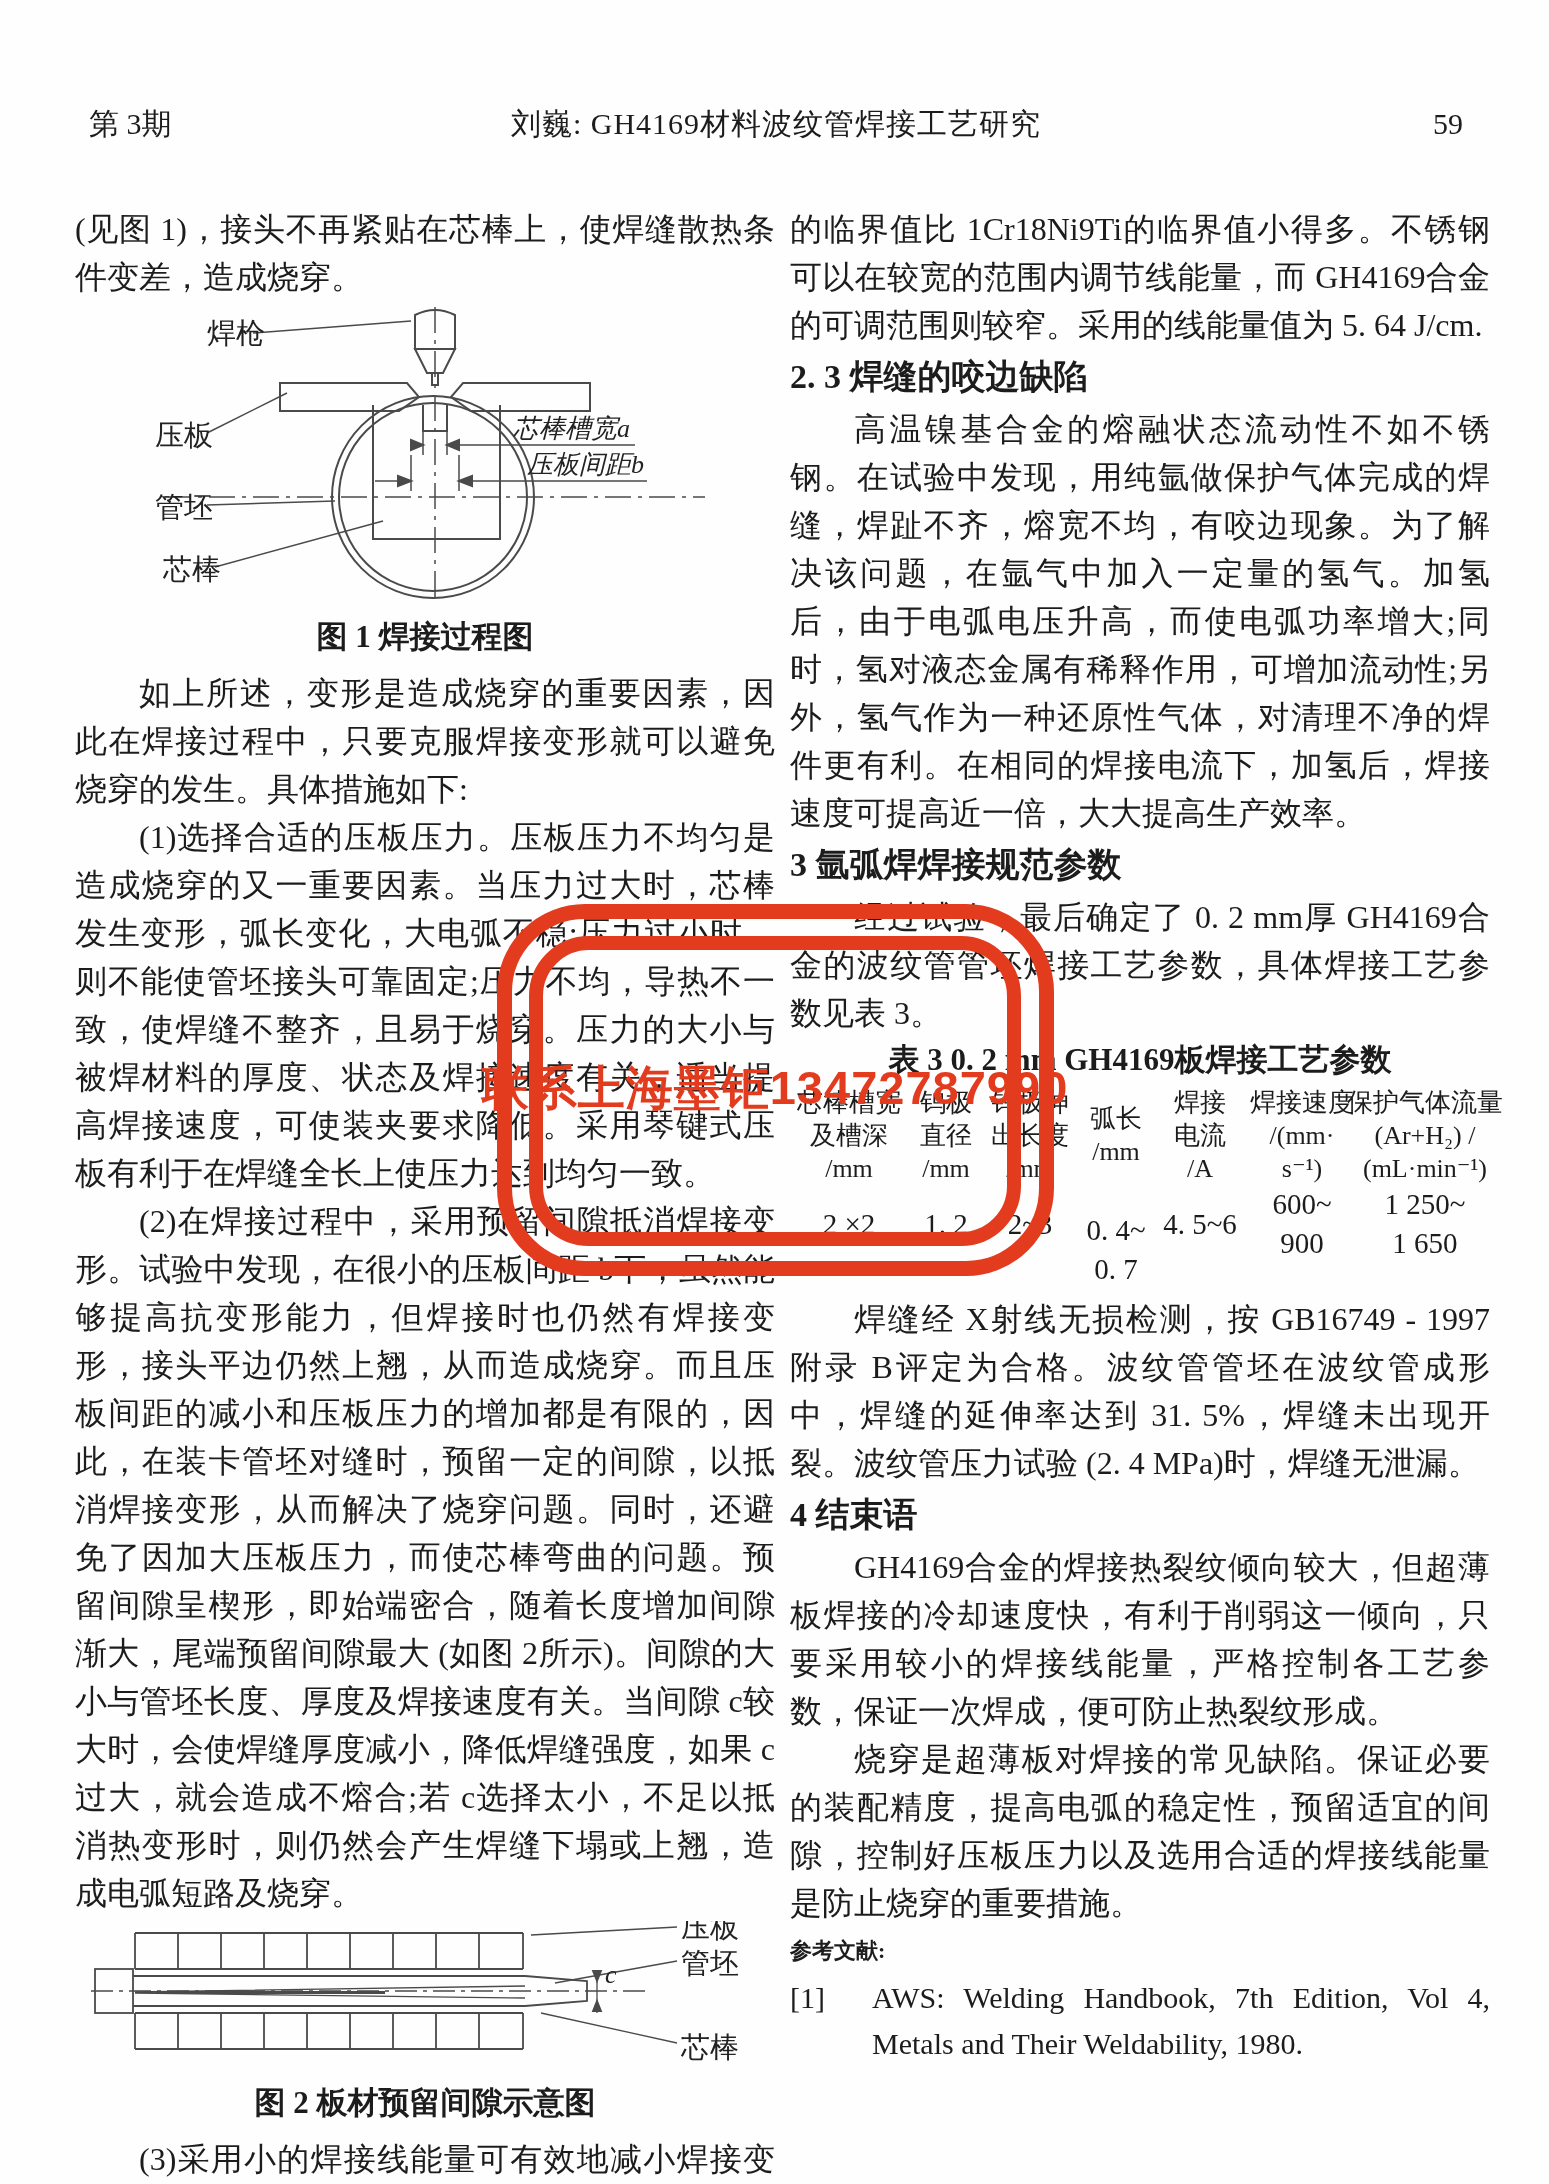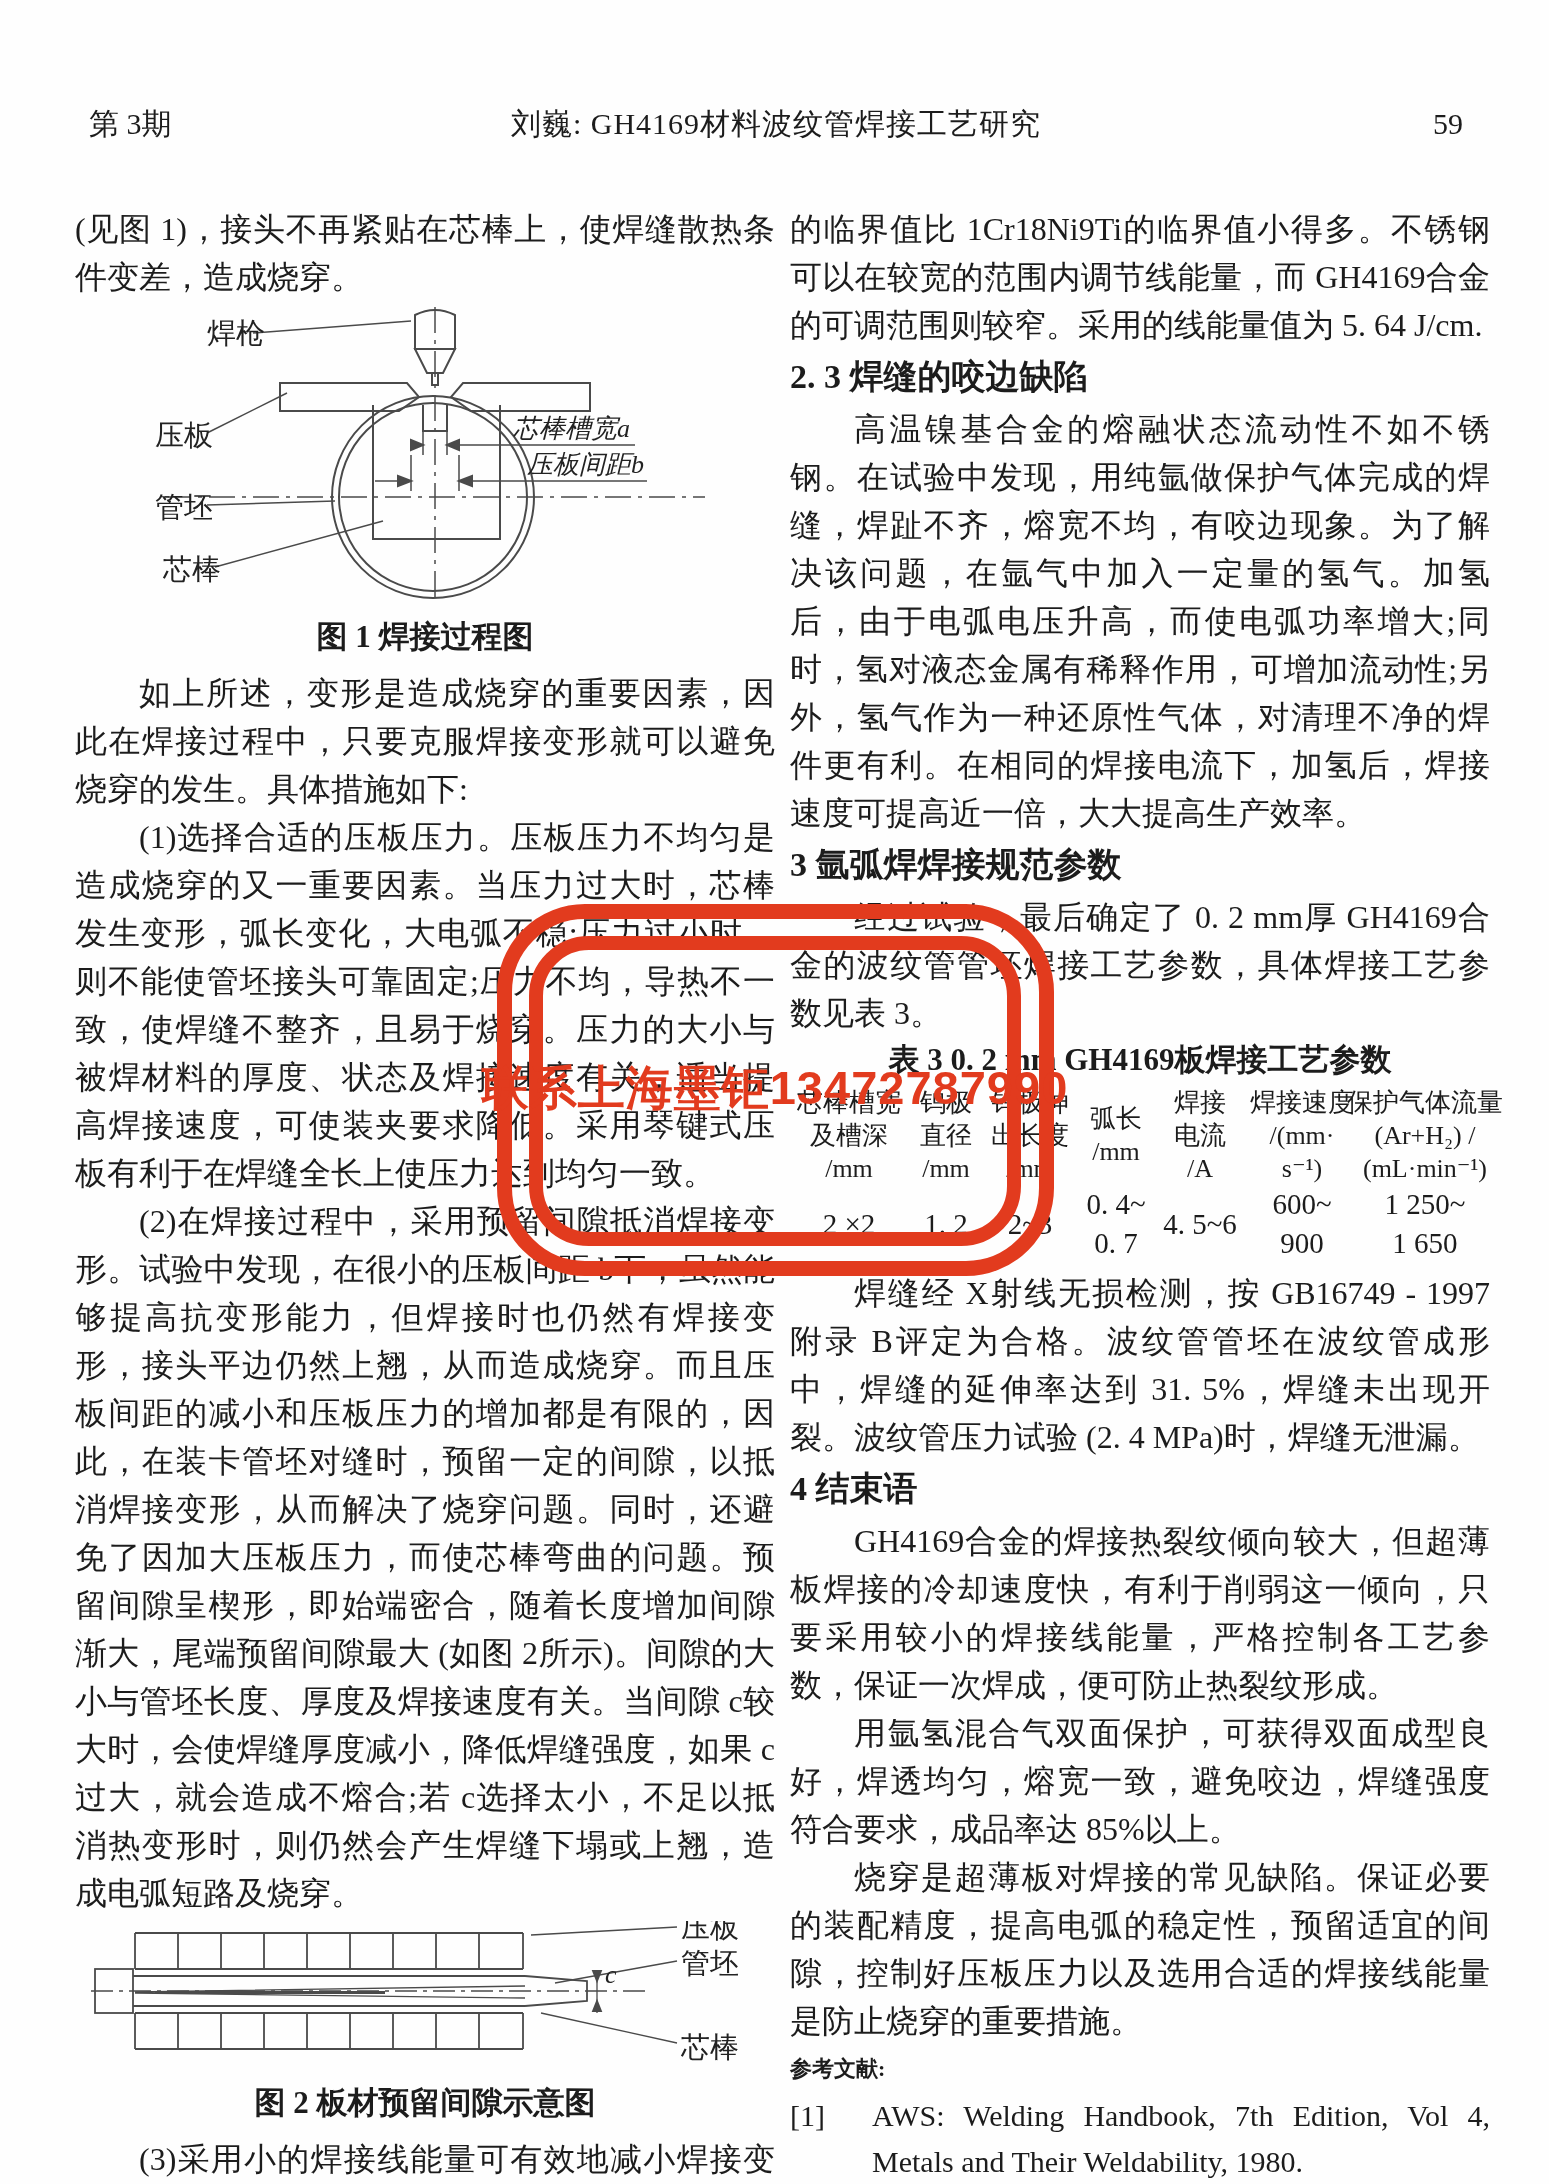--- a/index.html
+++ b/index.html
@@ -32,21 +32,21 @@
   }
   .sec-heading { font-size:34px; font-weight:bold; line-height:52px; margin:2px 0; }
 
   .tbl-caption { font-size:31px; font-weight:bold; line-height:42px; text-align:center; margin:2px 0 4px 0; }
   .tbl { display:flex; width:700px; margin-bottom:6px; }
   .tbl-col { display:flex; flex-direction:column; align-items:center; justify-content:flex-start; }
   .tbl-head { display:flex; flex-direction:column; align-items:center; justify-content:center; min-height:100px; }
   .tbl-head span { display:block; font-size:26px; line-height:33px; text-align:center; white-space:nowrap; }
   .tbl-vals { display:flex; flex-direction:column; align-items:center; justify-content:center; min-height:78px; }
   .tbl-vals span { display:block; font-size:29px; line-height:39px; text-align:center; white-space:nowrap; }
-  .w1{width:118px;} .w2{width:76px;} .w3{width:92px;} .w4{width:80px;} .w5{width:88px;} .w6{width:116px;} .w7{width:130px;}
+  .w1{width:118px;} .w2{width:76px;} .w3{width:92px;} .w4{width:80px;gap:26px;} .w5{width:88px;} .w6{width:116px;} .w7{width:130px;}
 
   .refs-heading { font-size:22px; font-weight:bold; line-height:48px; margin:0; }
   .ref { display:flex; font-size:30px; line-height:46px; }
   .ref-marker { width:64px; flex:none; }
   .ref-text { flex:1; padding-left:18px; text-align:justify; }
 
   
   .stamp-outer {
     position:absolute; left:497px; top:904px; width:527px; height:342px;
     border:15px solid #e23b1e; border-radius:88px; z-index:30;
@@ -249,21 +249,20 @@
           <span>1 250~</span>
           <span>1 650</span>
         </div>
       </div>
     </div>
 
     <p class="body indent">焊缝经 X射线无损检测，按 GB16749 - 1997附录 B评定为合格。波纹管管坯在波纹管成形中，焊缝的延伸率达到 31. 5%，焊缝未出现开裂。波纹管压力试验 (2. 4 MPa)时，焊缝无泄漏。</p>
 
     <div class="sec-heading">4  结束语</div>
     <p class="body indent">GH4169合金的焊接热裂纹倾向较大，但超薄板焊接的冷却速度快，有利于削弱这一倾向，只要采用较小的焊接线能量，严格控制各工艺参数，保证一次焊成，便可防止热裂纹形成。</p>
-    <p class="body indent">用氩氢混合气双面保护，可获得双面成型良好，焊透均匀，熔宽一致，避免咬边，焊缝强度符合要求，成品率达 85%以上。</p>
     <p class="body indent">烧穿是超薄板对焊接的常见缺陷。保证必要的装配精度，提高电弧的稳定性，预留适宜的间隙，控制好压板压力以及选用合适的焊接线能量是防止烧穿的重要措施。</p>
 
     <p class="refs-heading">参考文献:</p>
 
     <div class="ref">
       <span class="ref-marker">[1]</span>
       <span class="ref-text">AWS: Welding Handbook, 7th Edition, Vol 4, Metals and Their Weldability, 1980.</span>
     </div>
 
   </div>

